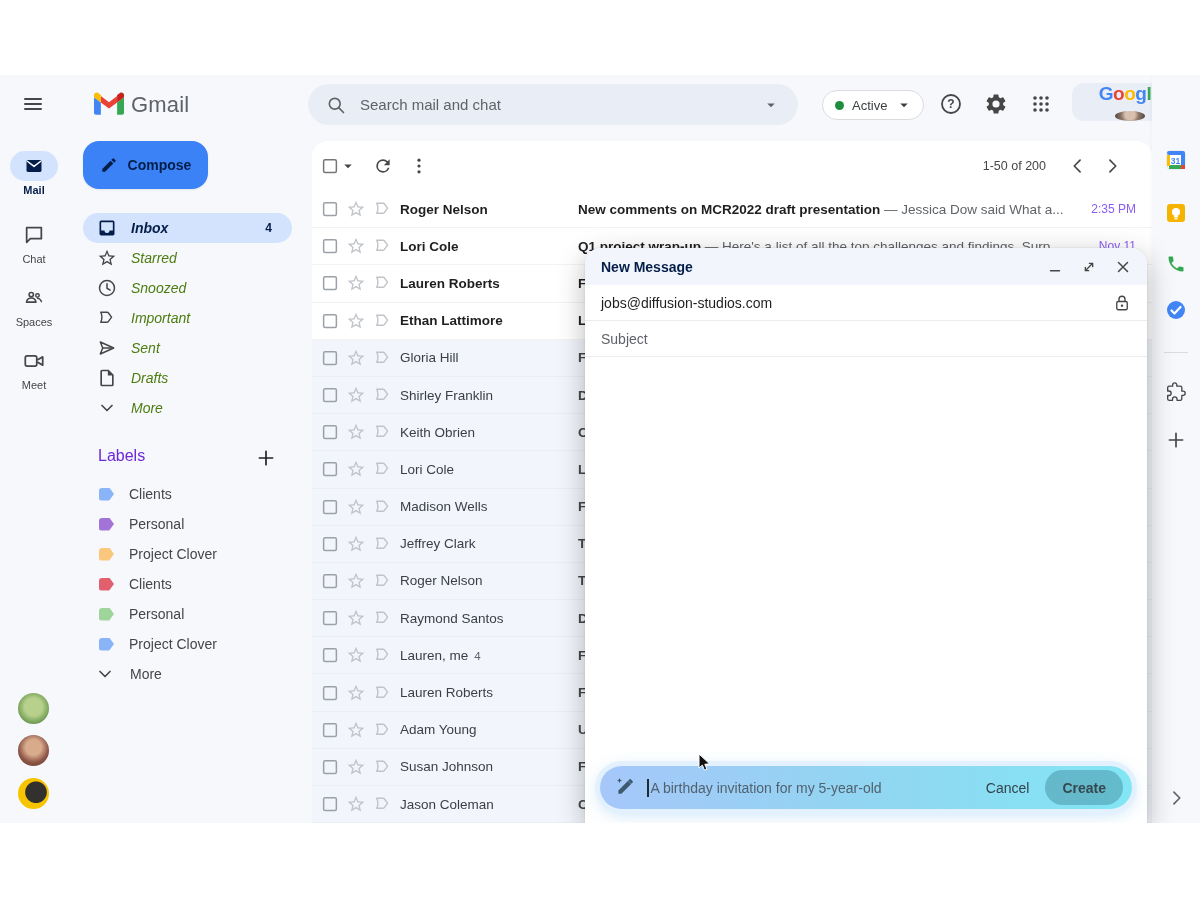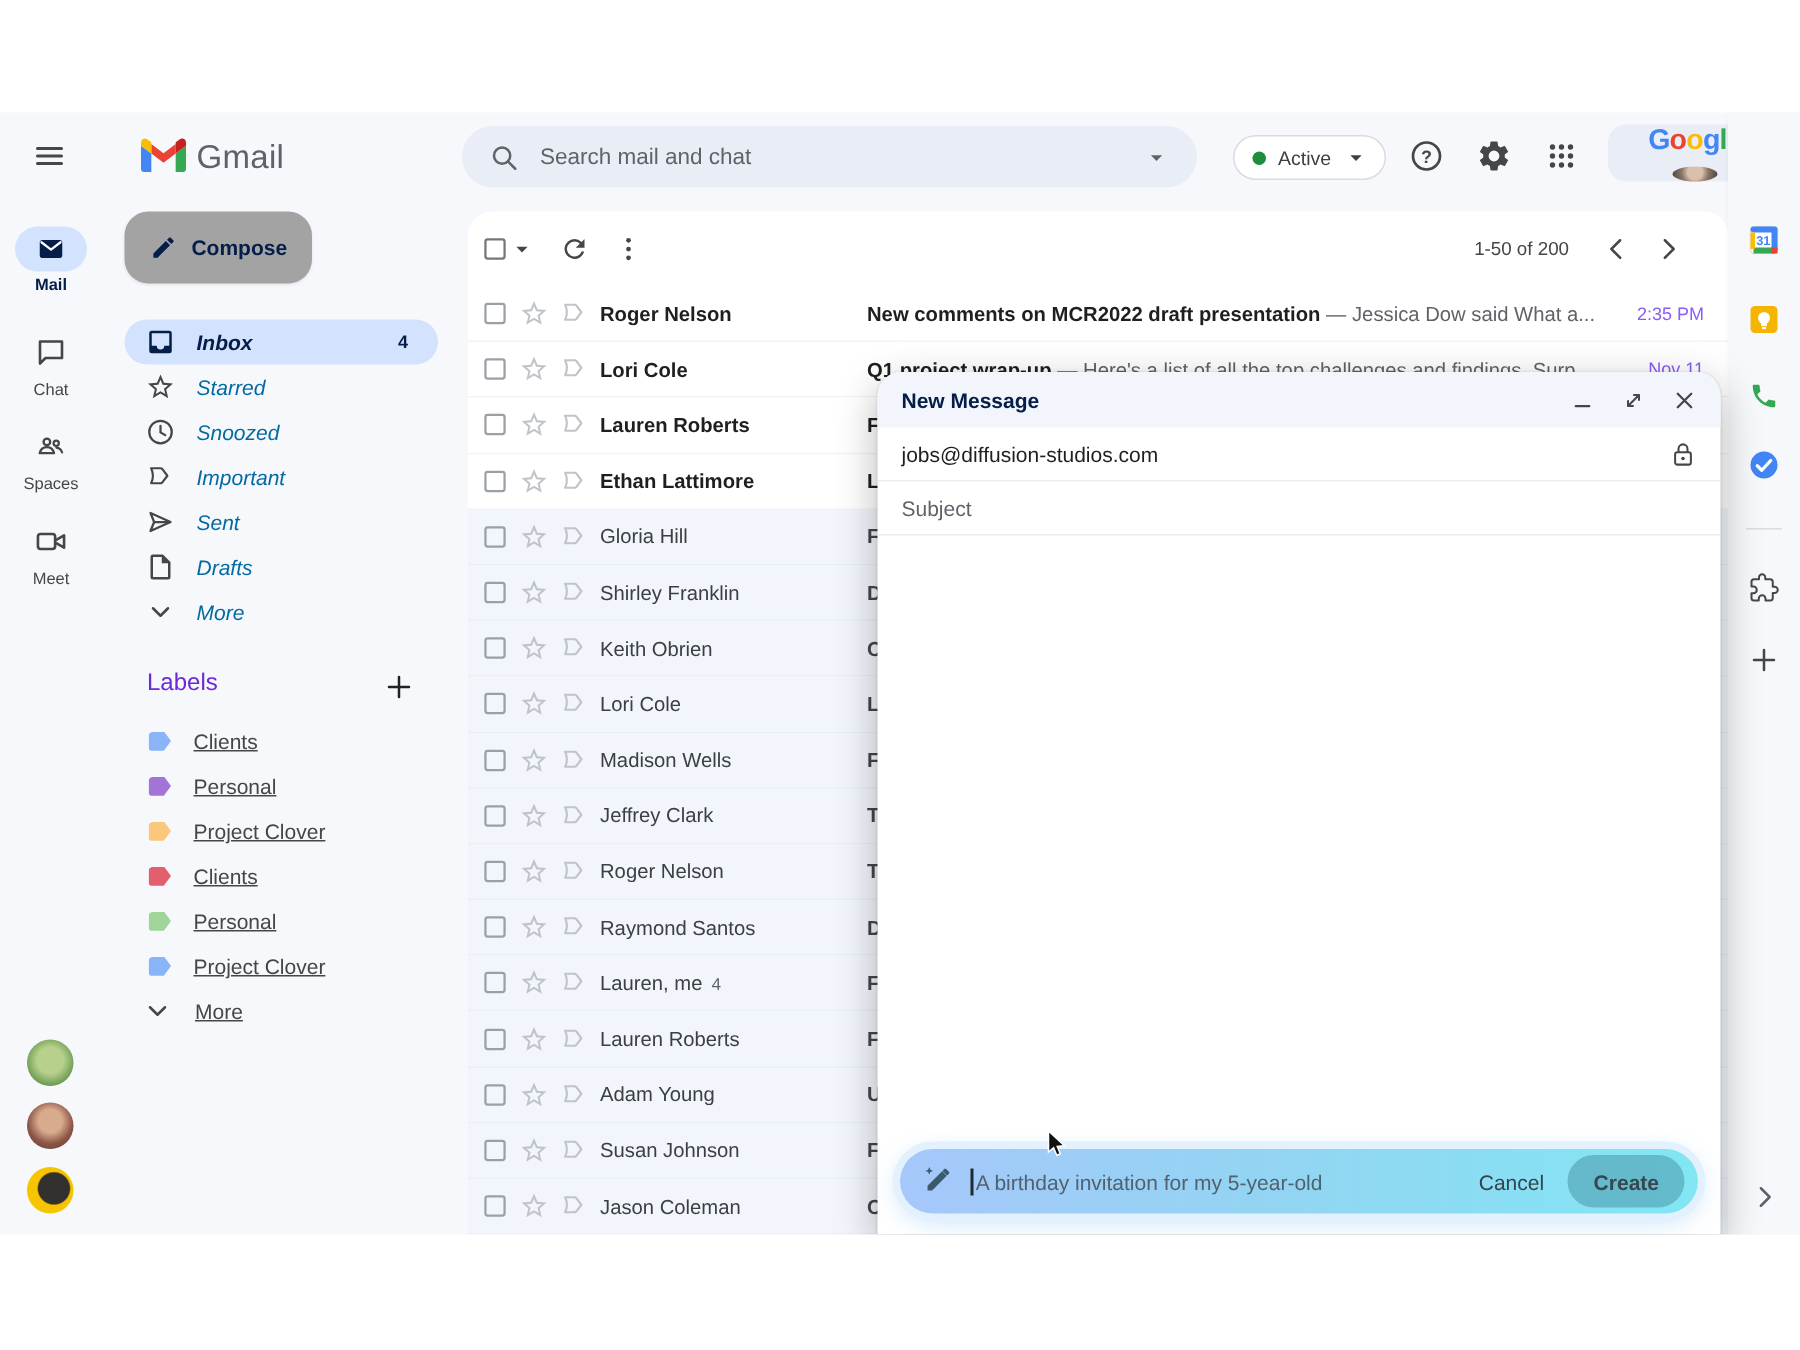--- a/index.html
+++ b/index.html
@@ -28,35 +28,35 @@
   
   .rail{left:0;top:0;width:68px;height:748px;}
   .ritem{position:absolute;left:0;width:68px;text-align:center;cursor:pointer;}
   .rpill{display:inline-flex;align-items:center;justify-content:center;width:48px;height:30px;border-radius:15px;}
   .rpill.sel{background:#d3e3fd;}
   .rlabel{font-size:11px;color:#444746;margin-top:3px;}
   .rlabel.sel{color:#041e49;font-weight:bold;}
   .ravatar{position:absolute;left:18px;width:31px;height:31px;border-radius:50%;cursor:pointer;}
   
   .sidebar{left:68px;top:0;width:244px;height:748px;}
-  .composebtn{position:absolute;left:15px;top:66px;width:125px;height:48px;background:#a3a3a3;border-radius:16px;
+  .composebtn{position:absolute;left:15px;top:66px;width:125px;height:48px;background:#3b82f6;border-radius:16px;
           display:flex;align-items:center;justify-content:center;gap:10px;cursor:pointer;
           font-size:14px;font-weight:bold;color:#041e49;box-shadow:0 1px 2px rgba(0,0,0,.08);}
   .nav{position:absolute;left:0;top:138px;width:244px;}
   .nitem{height:30px;display:flex;align-items:center;padding-left:29px;border-radius:15px;cursor:pointer;
-         font-size:14px;color:#0369a1;}
+         font-size:14px;color:#4d7c0f;}
   .nitem .nlabel{margin-left:14px;flex:1;font-style:italic;}
   .nitem .ncount{margin-right:20px;font-size:12px;}
   .nitem.sel{background:#d3e3fd;margin:0 20px 0 15px;padding-left:14px;color:#041e49;font-weight:bold;}
   .labhead{position:absolute;left:30px;top:372px;font-size:16px;color:#6d28d9;}
   .labplus{position:absolute;left:188px;top:373px;width:20px;height:20px;cursor:pointer;}
   .lablist{position:absolute;left:0;top:404px;width:244px;}
   .litem{height:30px;display:flex;align-items:center;padding-left:31px;font-size:14px;color:#444746;cursor:pointer;}
   .ltag{width:15px;height:13px;border-radius:3px;clip-path:polygon(0 0,68% 0,100% 50%,68% 100%,0 100%);}
-  .litem .lname{margin-left:15px;text-decoration:underline;}
+  .litem .lname{margin-left:15px;}
   
   .listcard{left:312px;top:66px;width:840px;height:682px;background:#fff;border-radius:16px 16px 0 0;overflow:hidden;}
   .toolbar{position:absolute;left:0;top:0;width:100%;height:50px;display:flex;align-items:center;padding-left:9px;}
   .toolbar .sp{width:8px;}
   .pag{position:absolute;right:106px;top:0;height:50px;display:flex;align-items:center;font-size:12.5px;color:#444746;}
   .pagbtn{position:absolute;top:13px;width:24px;height:24px;cursor:pointer;}
   .rows{position:absolute;left:0;top:50px;width:100%;bottom:0;overflow:hidden;}
   .mrow{height:37.2px;display:flex;align-items:center;padding-left:9px;background:#fff;
         border-bottom:1px solid #f1f3f4;cursor:pointer;}
   .mrow.read{background:#f2f6fc;border-bottom:1px solid #eaeef5;}

